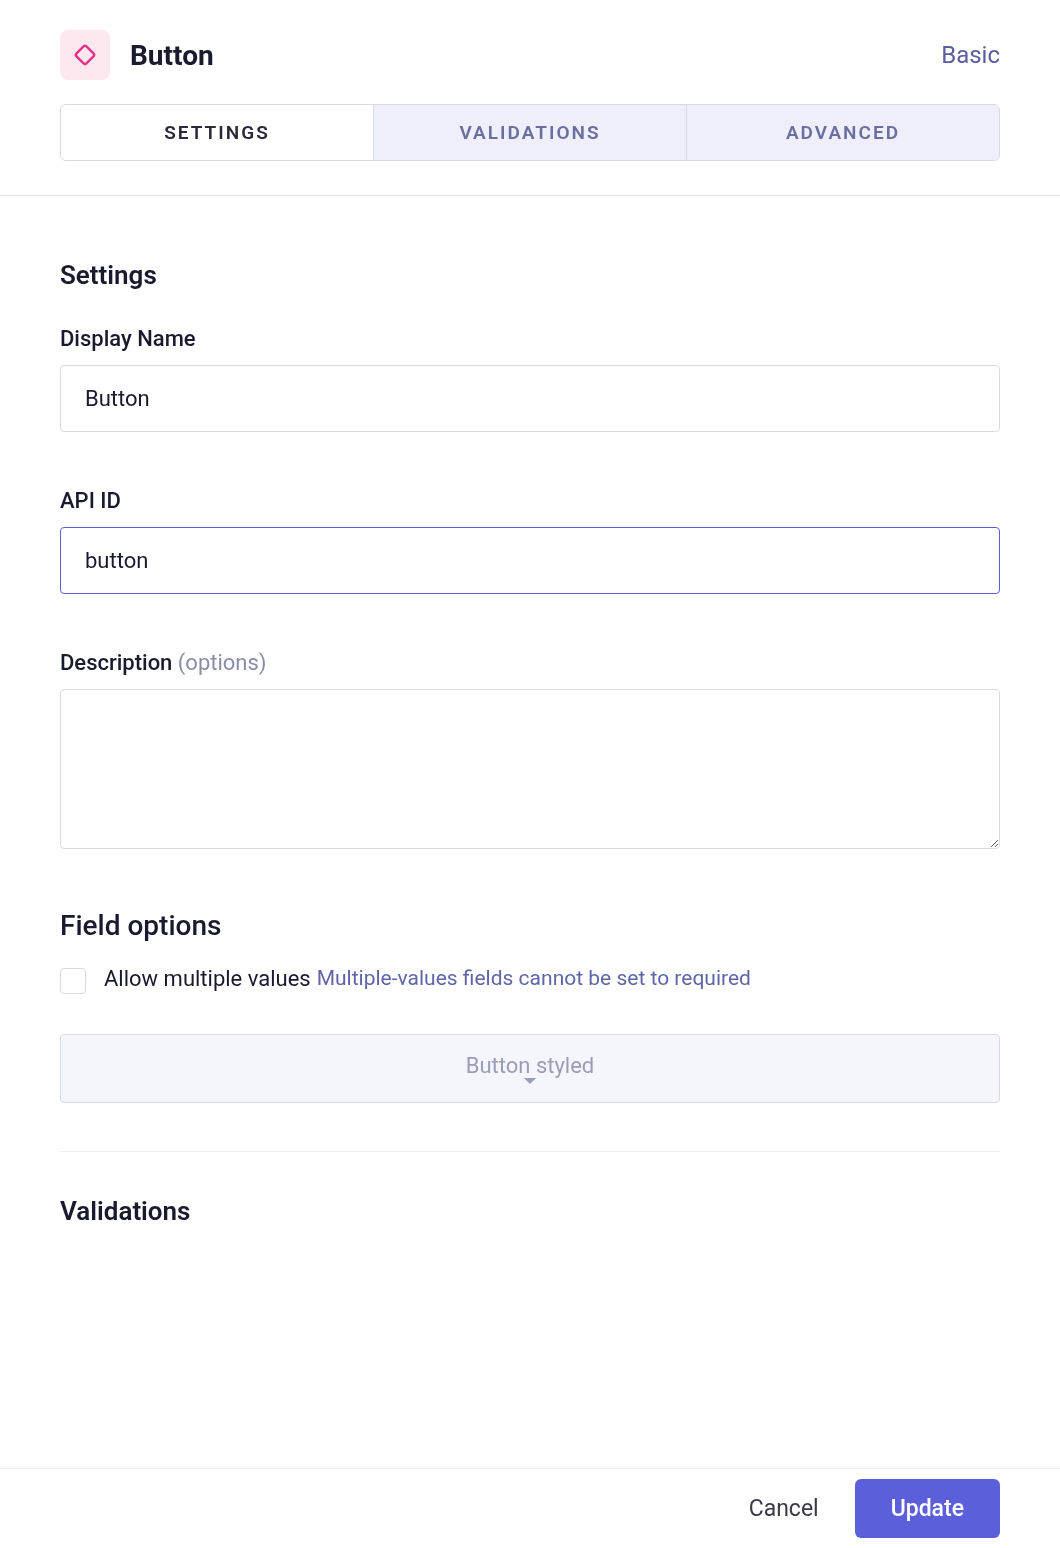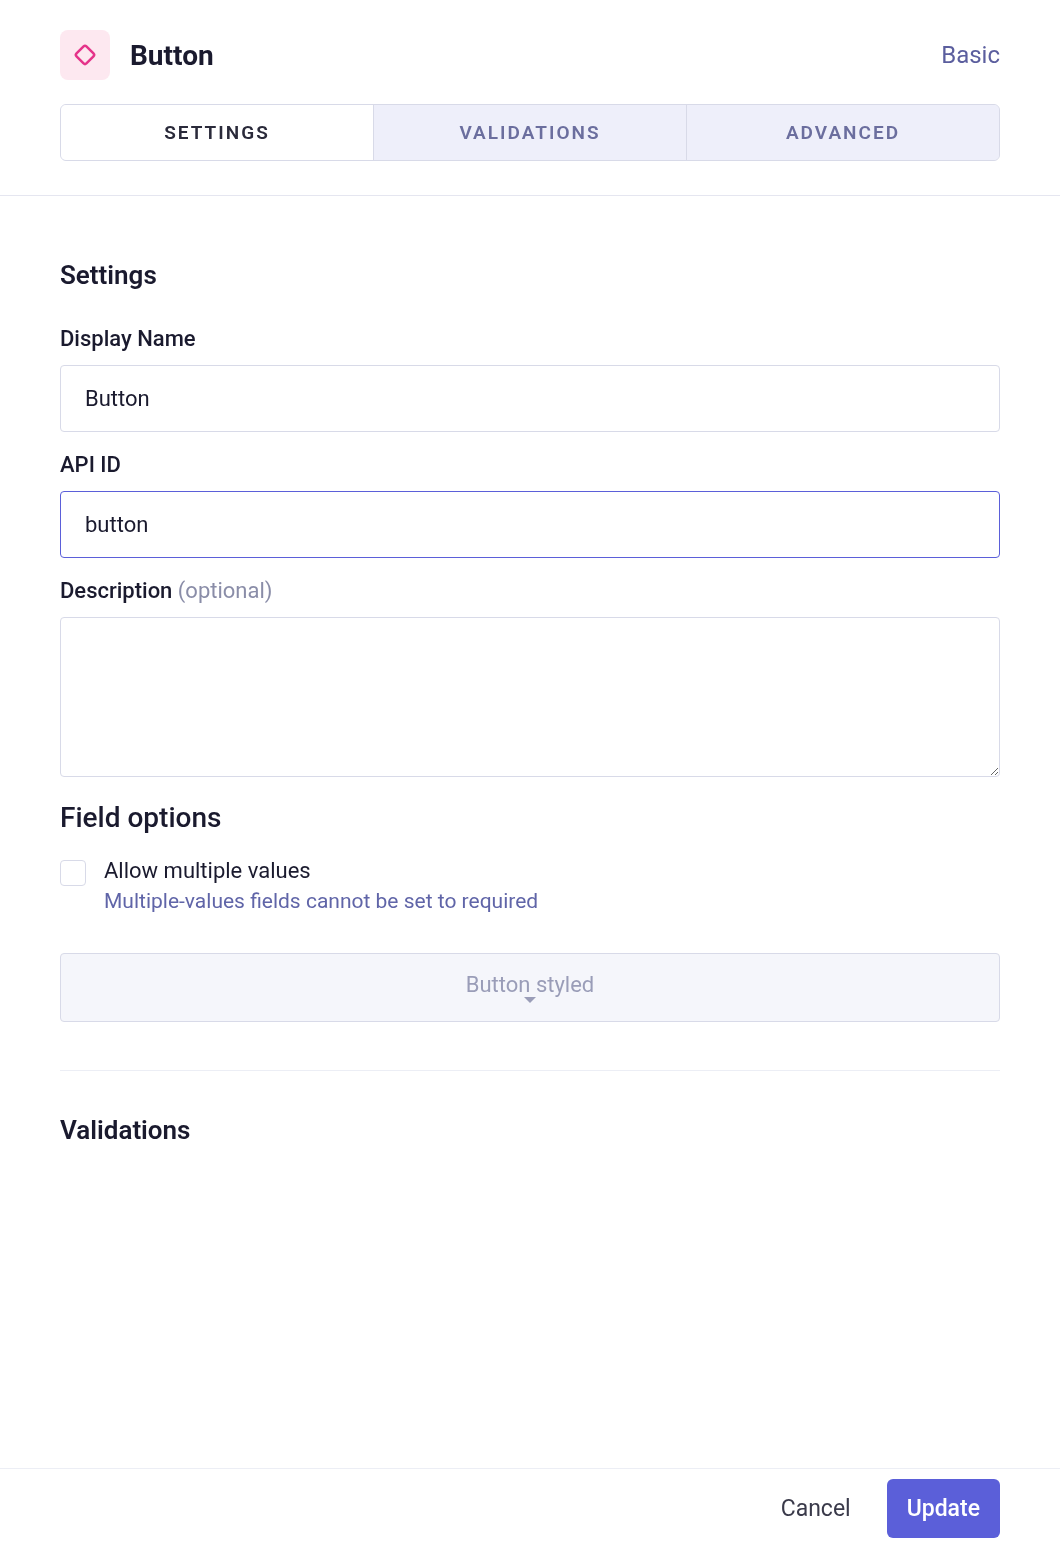--- a/index.html
+++ b/index.html
@@ -82,21 +82,21 @@
     padding: 40px 60px 40px 60px;
   }
   .scroll::-webkit-scrollbar { width: 18px; }
   .scroll::-webkit-scrollbar-thumb { background: #d5d7e6; border-radius: 10px; border: 4px solid #fff; }
   .section-title {
     font-size: 26px;
     font-weight: 600;
     color: #1a1a2e;
     margin-bottom: 36px;
   }
-  .field { margin-bottom: 20px; }
+  .field { margin-bottom: 56px; }
   .field-label {
     font-size: 22px;
     font-weight: 500;
     color: #1a1a2e;
     margin-bottom: 14px;
     display: block;
   }
   .field-label .optional {
     color: #8a8da8;
     font-weight: 400;
@@ -139,21 +139,21 @@
   .checkbox {
     width: 26px;
     height: 26px;
     border: 1.5px solid #d8dae8;
     border-radius: 4px;
     flex-shrink: 0;
     margin-top: 2px;
     cursor: pointer;
     background: #fff;
   }
-  .checkbox-labels { display: flex; flex-direction: column; gap: 6px; }
+  .checkbox-labels { display: flex; flex-direction: row; gap: 6px; }
   .checkbox-label {
     font-size: 22px;
     color: #1a1a2e;
   }
   .checkbox-sub {
     font-size: 21px;
     color: #6065a8;
   }
   .select {
     width: 100%;
@@ -199,21 +199,21 @@
     border: none;
     cursor: pointer;
     font-family: inherit;
   }
   .btn-primary {
     font-size: 23px;
     color: #fff;
     background: #5b5fd9;
     border: none;
     border-radius: 6px;
-    padding: 16px 20px;
+    padding: 16px 36px;
     cursor: pointer;
     font-family: inherit;
     font-weight: 500;
   }
 </style>
 </head>
 <body>
 
 <div class="header">
   <div class="header-left">
@@ -245,21 +245,21 @@
   </div>
 
   <div class="field">
     <label class="field-label">API ID</label>
     <input class="text-input focused" type="text" value="button" style="">
   </div>
 
   <div class="field">
     <label class="field-label">
       <span>Description</span>
-      <span class="optional">(optional)</span>
+      <span class="optional">(options)</span>
     </label>
     <textarea class="text-input" style=""></textarea>
   </div>
 
   <div class="subheading">Field options</div>
 
   <div class="checkbox-row">
     <div class="checkbox" role="checkbox" aria-checked="false"></div>
     <div class="checkbox-labels">
       <div class="checkbox-label">Allow multiple values</div>

